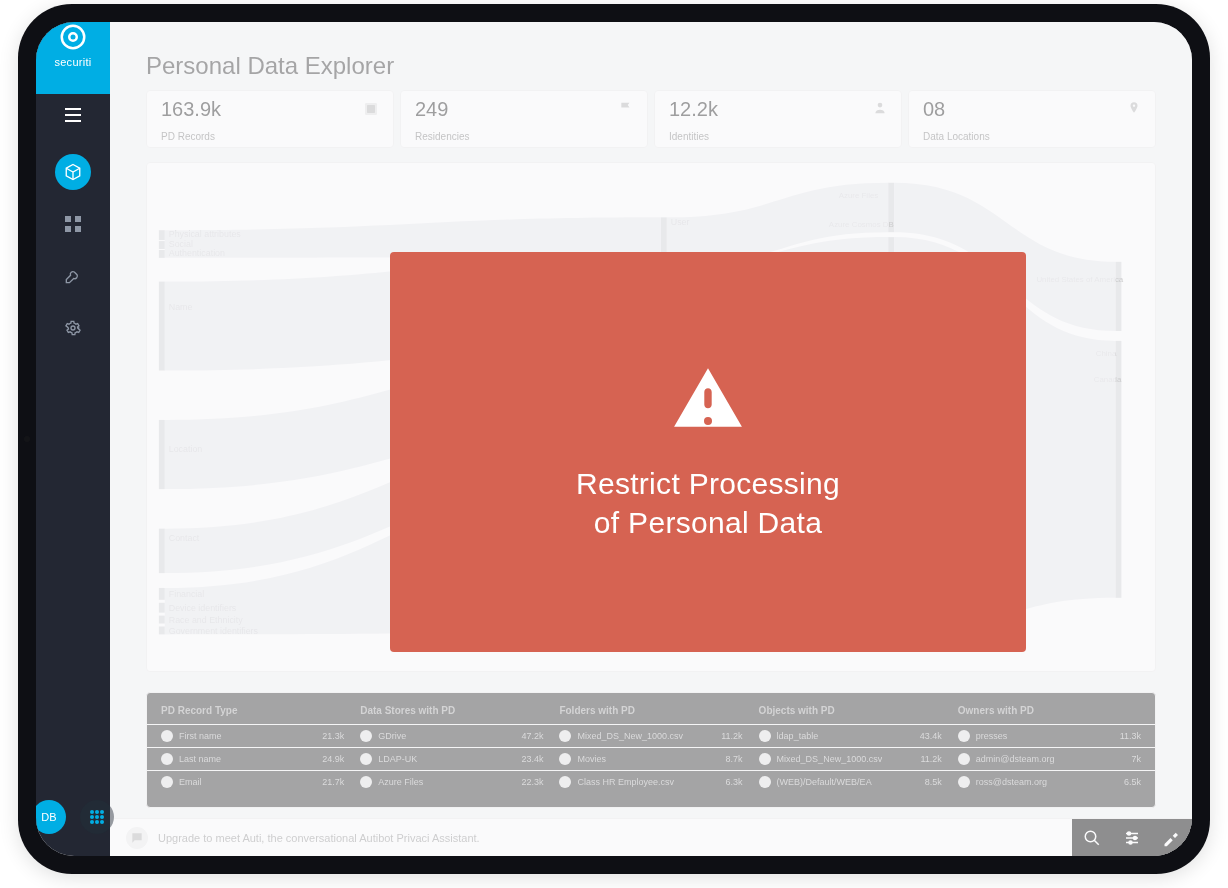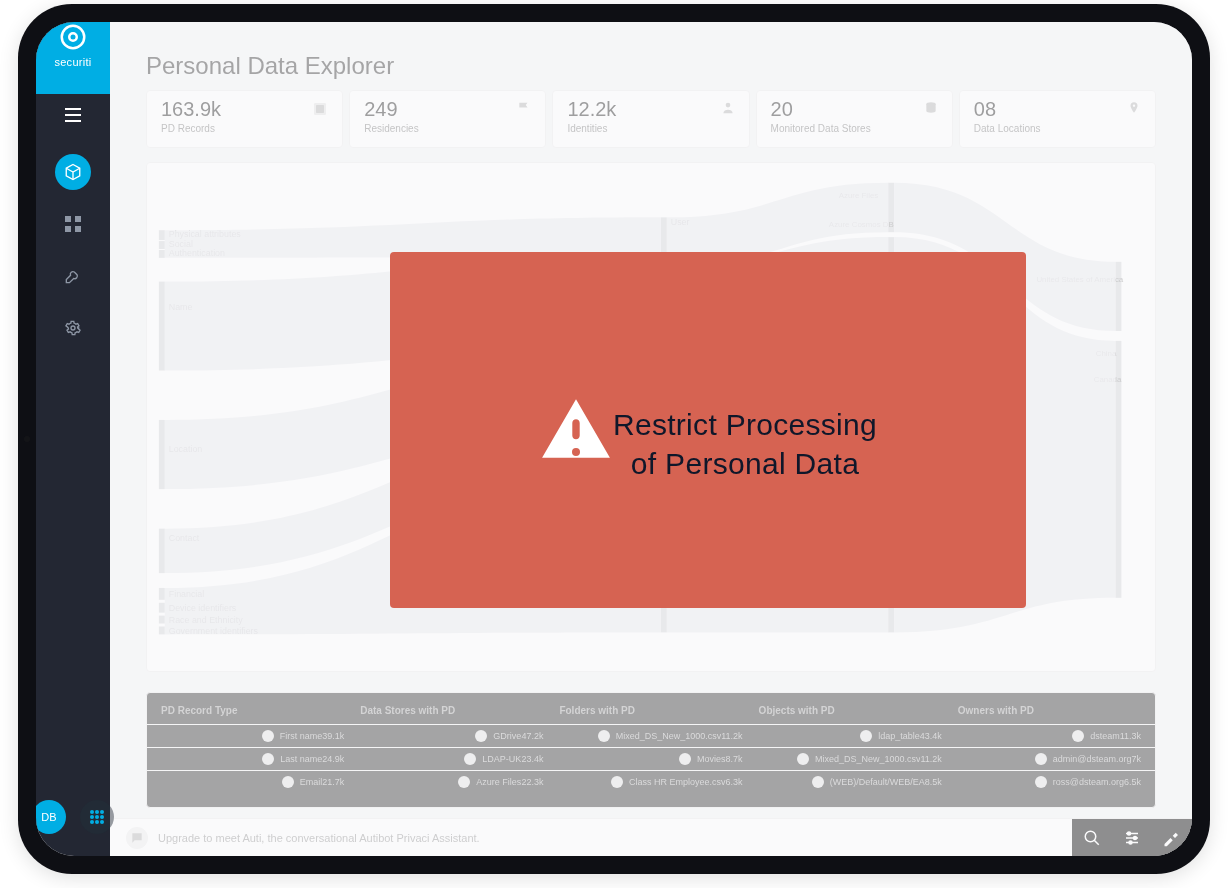--- a/index.html
+++ b/index.html
@@ -47,54 +47,54 @@
   
   .main { position:absolute; left:74px; right:0; top:0; bottom:0; overflow:hidden; }
 
   .page-title { position:absolute; left:36px; top:22px; font-size:24px; font-weight:400; color:#444;margin-top:8px; }
 
   
   .stats-row { position:absolute; left:36px; right:36px; top:68px; height:58px; display:flex; gap:6px; }
   .stat-card { flex:1; background:#fff; border:1px solid #eee; border-radius:4px; padding:8px 14px 6px; display:flex; align-items:flex-start; justify-content:space-between; }
   .stat-card .left { display:flex; flex-direction:column; }
   .stat-value { font-size:20px; font-weight:500; color:#333; line-height:1; }
-  .stat-label { font-size:10px; color:#888; margin-top:4px; }
+  .stat-label { font-size:10px; color:#888; margin-top:12px; }
   .stat-icon { color:#bbb; margin-top:2px; }
 
   
   .sankey-wrap { position:absolute; left:36px; right:36px; top:140px; height:510px; background:#fff; border:1px solid #eee; border-radius:4px; overflow:hidden; }
   .sankey-svg { position:absolute; inset:0; }
   .node-label { font-size:9px; fill:#888; alignment-baseline:middle; }
   .node-rect { fill:#d7d9dc; }
   .link-path { fill:#e7e9ec; opacity:.8; }
   .end-label { font-size:8px; fill:#999; }
 
   
   .table-wrap { position:absolute; left:36px; right:36px; top:670px; bottom:48px; background:#404040; border:1px solid #eee; border-radius:4px; padding:6px 0 0; overflow:hidden; }
   .table-header { display:flex; padding:6px 6px 8px; }
   .th { flex:1; font-size:10px; font-weight:600; color:#aaa; padding:0 8px; }
   .tr { display:flex; padding:5px 6px; border-top:1px solid #f3f3f3; }
-  .td-group { flex:1; display:flex; justify-content:flex-end; align-items:center; padding:0 8px; }
+  .td-group { flex:1; display:flex; justify-content:space-between; align-items:center; padding:0 8px; }
   .td-label { font-size:9px; color:#bbb; display:flex; align-items:center; gap:6px; overflow:hidden; white-space:nowrap; text-overflow:ellipsis; }
   .td-val { font-size:9px; color:#bbb; }
   .mini-icon { width:12px; height:12px; border-radius:50%; background:#e5e5e5; flex:0 0 auto; }
 
   
   .footer { position:absolute; left:0; right:0; bottom:0; height:38px; background:#fff; border-top:1px solid #eee; display:flex; align-items:center; }
   .assist-pill { margin-left:16px; display:flex; align-items:center; gap:10px; }
   .assist-icon { width:22px; height:22px; border-radius:50%; background:#efefef; display:flex; align-items:center; justify-content:center; color:#bbb; }
   .assist-text { font-size:11px; color:#9d9d9d; }
   .footer-tools { margin-left:auto; height:100%; background:#111; display:flex; align-items:center; }
   .ft-btn { width:40px; height:100%; display:flex; align-items:center; justify-content:center; color:#fff; cursor:pointer; }
 
   
   .dim-layer { position:absolute; inset:0; background:rgba(245,246,247,.55); pointer-events:none; z-index:8; }
 
   
-  .modal { position:absolute; left:280px; top:230px; width:636px; height:356px; background:#d66352; border-radius:4px; z-index:20; display:flex; align-items:center; justify-content:center; color:#0f172a; }
+  .modal { position:absolute; left:280px; top:230px; width:636px; height:400px; background:#d66352; border-radius:4px; z-index:20; display:flex; flex-direction:column; align-items:center; justify-content:center; color:#ffffff; }
   .modal svg { width:74px; height:74px; fill:#fff; }
   .modal-text { margin-top:28px; font-size:30px; font-weight:500; text-align:center; line-height:1.3; letter-spacing:.3px; }
 </style>
 </head>
 <body>
 
 <div class="device-outer">
   <div class="device-frame">
     <span class="home-dot"></span>
     <div class="device-screen">
@@ -183,30 +183,20 @@
                 </svg></span>
           </div>
           <div class="stat-card">
             <div class="left">
                 <span class="stat-value">12.2k</span>
                 <span class="stat-label">Identities</span>
               </div>
             <span class="stat-icon"><svg width="14" height="14" viewBox="0 0 24 24" fill="currentColor">
                   <circle cx="12" cy="7" r="4"></circle>
                   <path d="M4 21c0-4 4-6 8-6s8 2 8 6"></path>
-                </svg></span>
-          </div>
-          <div class="stat-card">
-            <div class="left">
-                <span class="stat-value">20</span>
-                <span class="stat-label">Monitored Data Stores</span>
-              </div>
-            <span class="stat-icon"><svg width="14" height="14" viewBox="0 0 24 24" fill="currentColor">
-                  <ellipse cx="12" cy="5" rx="8" ry="3"></ellipse>
-                  <path d="M4 5v6c0 1.7 3.6 3 8 3s8-1.3 8-3V5M4 11v6c0 1.7 3.6 3 8 3s8-1.3 8-3v-6"></path>
                 </svg></span>
           </div>
           <div class="stat-card">
             <div class="left">
                 <span class="stat-value">08</span>
                 <span class="stat-label">Data Locations</span>
               </div>
             <span class="stat-icon"><svg width="14" height="14" viewBox="0 0 24 24" fill="currentColor">
                   <path d="M12 2a6 6 0 00-6 6c0 4 6 12 6 12s6-8 6-12a6 6 0 00-6-6z"></path>
                   <circle cx="12" cy="8" r="2" fill="#fff"></circle>
@@ -273,21 +263,21 @@
             <div class="th">Folders with PD</div>
             <div class="th">Objects with PD</div>
             <div class="th">Owners with PD</div>
           </div>
           <div class="tr">
             <div class="td-group">
                 <span class="td-label">
                   <span class="mini-icon"></span>
                   <span>First name</span>
                 </span>
-                <span class="td-val">39.1k</span>
+                <span class="td-val">21.3k</span>
               </div>
             <div class="td-group">
                 <span class="td-label">
                   <span class="mini-icon"></span>
                   <span>GDrive</span>
                 </span>
                 <span class="td-val">47.2k</span>
               </div>
             <div class="td-group">
                 <span class="td-label">
@@ -299,21 +289,21 @@
             <div class="td-group">
                 <span class="td-label">
                   <span class="mini-icon"></span>
                   <span>ldap_table</span>
                 </span>
                 <span class="td-val">43.4k</span>
               </div>
             <div class="td-group">
                 <span class="td-label">
                   <span class="mini-icon"></span>
-                  <span>dsteam</span>
+                  <span>presses</span>
                 </span>
                 <span class="td-val">11.3k</span>
               </div>
           </div>
           <div class="tr">
             <div class="td-group">
                 <span class="td-label">
                   <span class="mini-icon"></span>
                   <span>Last name</span>
                 </span>

